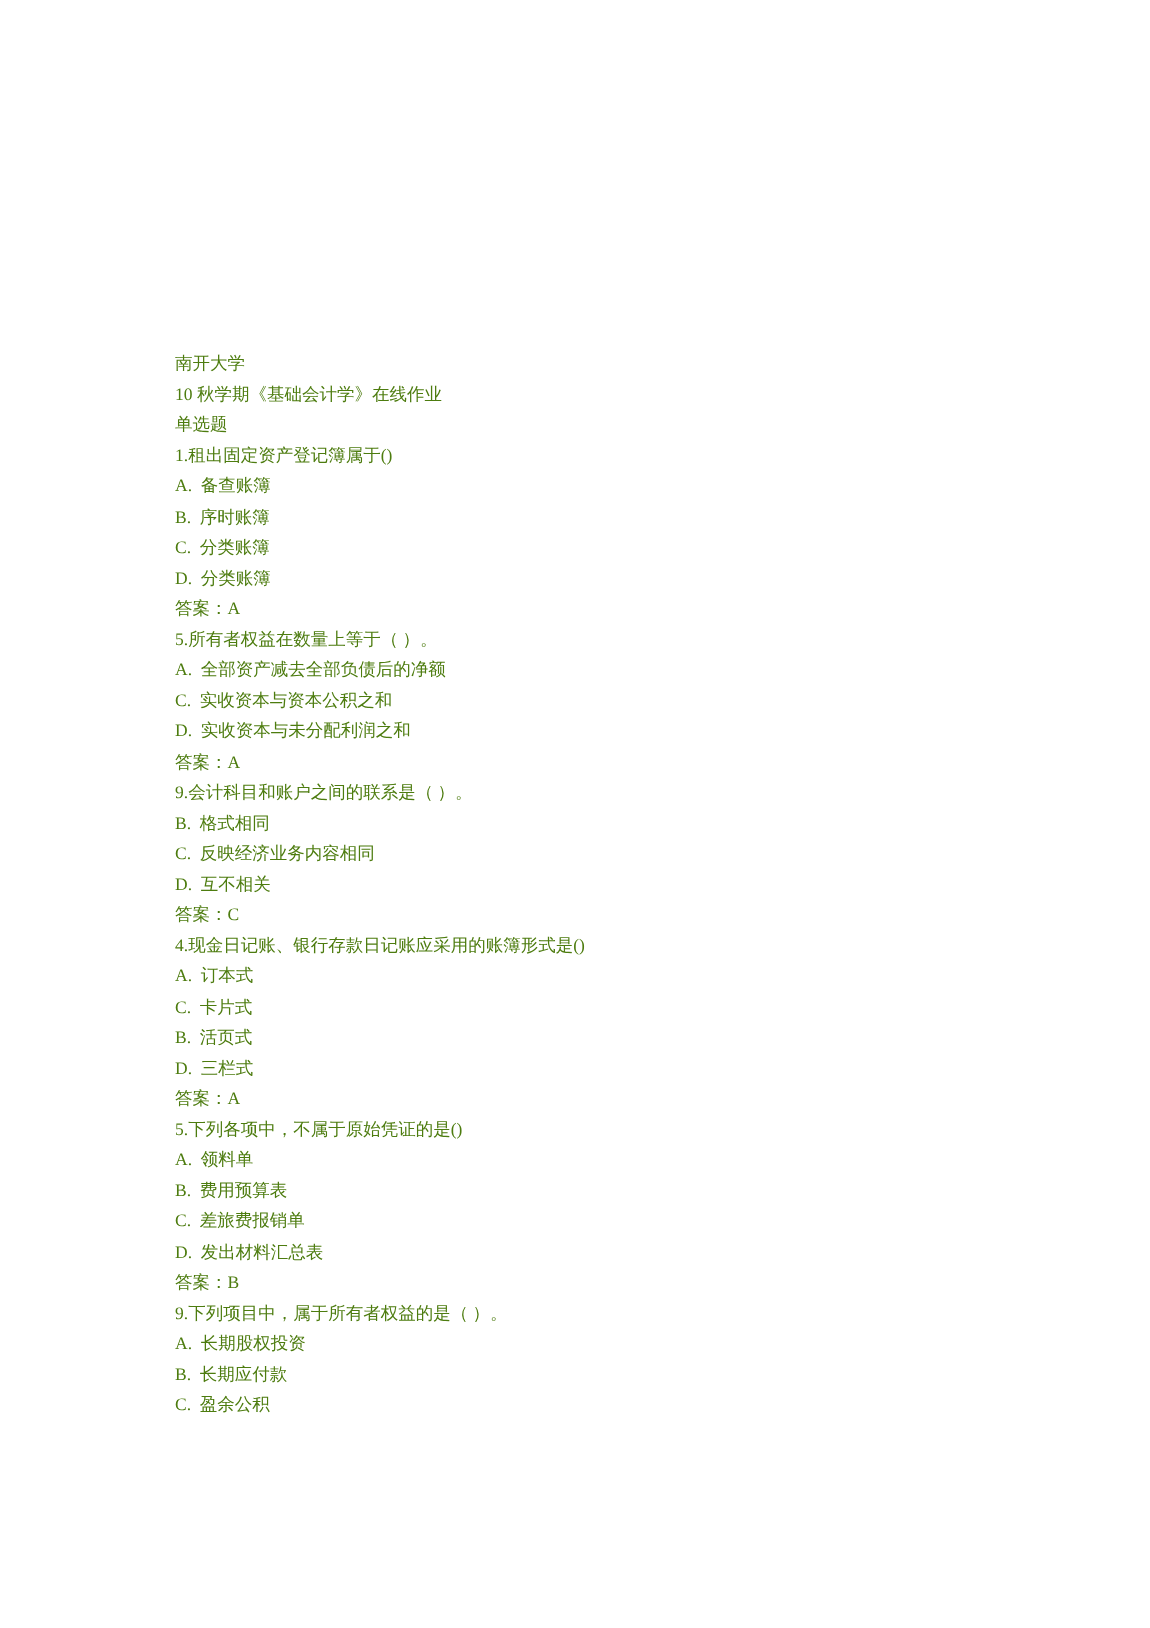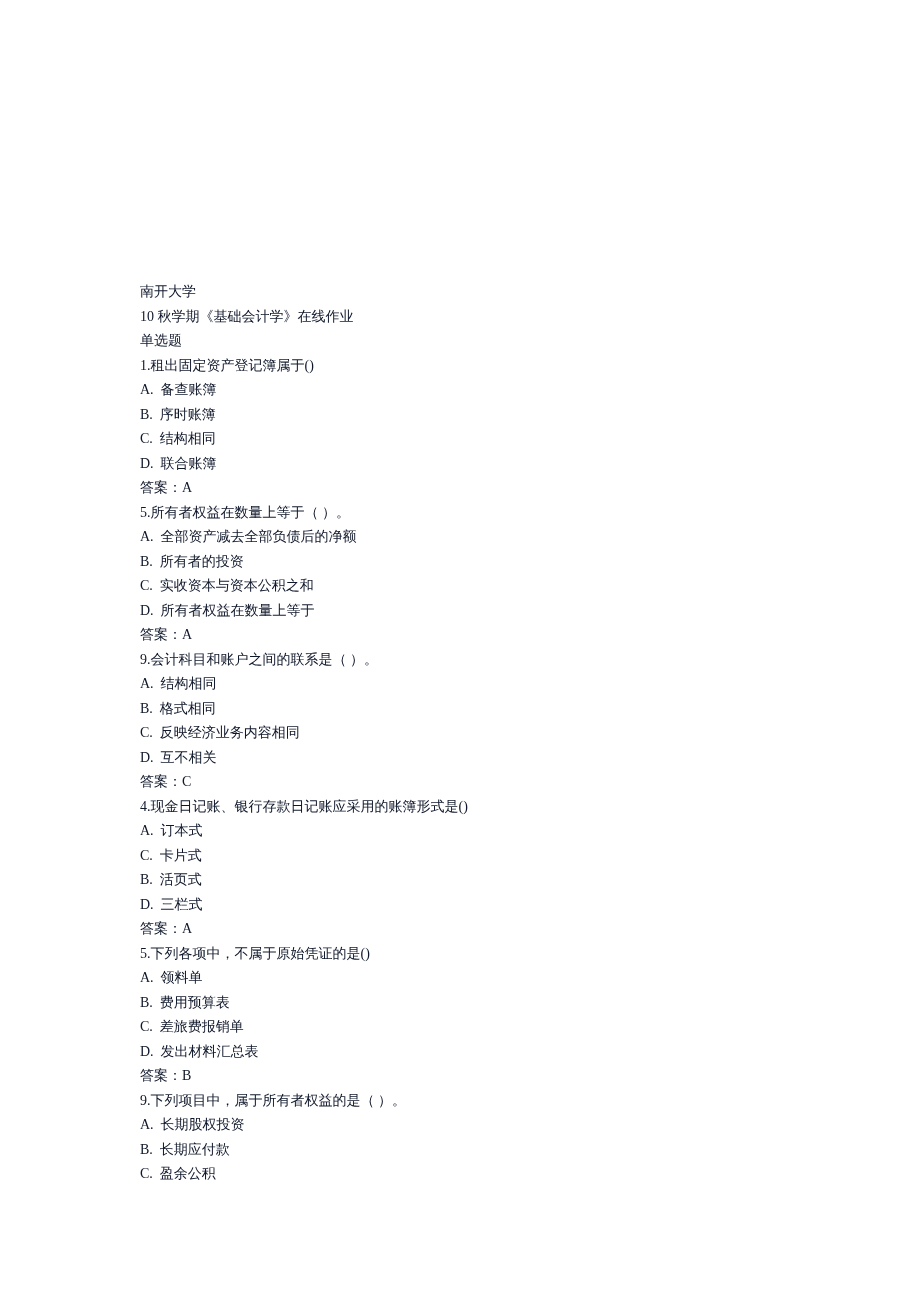--- a/index.html
+++ b/index.html
@@ -7,48 +7,46 @@
       padding: 0;
       background: #ffffff;
       font-family: "SimSun", "宋体", serif;
       width: 920px;
       min-height: 1302px;
     }
     .page {
       padding: 280px 140px 40px 140px;
       font-size: 14px;
       line-height: 1.75;
-      color: #0f172a;
+      color: #4d7c0f;
     }
     .line {
       white-space: pre-wrap;
     }
   </style>
 </head>
 <body>
 
 <div class="page">
   <div class="line">南开大学</div>
   <div class="line">10 秋学期《基础会计学》在线作业</div>
   <div class="line">单选题</div>
   <div id="questions">
       <div class="line">1.租出固定资产登记簿属于()</div>
       <div class="line">A.  备查账簿</div>
       <div class="line">B.  序时账簿</div>
-      <div class="line">C.  结构相同</div>
-      <div class="line">D.  联合账簿</div>
+      <div class="line">C.  分类账簿</div>
+      <div class="line">D.  分类账簿</div>
       <div class="line">答案：A</div>
       <div class="line">5.所有者权益在数量上等于（ ）。</div>
       <div class="line">A.  全部资产减去全部负债后的净额</div>
-      <div class="line">B.  所有者的投资</div>
       <div class="line">C.  实收资本与资本公积之和</div>
-      <div class="line">D.  所有者权益在数量上等于</div>
+      <div class="line">D.  实收资本与未分配利润之和</div>
       <div class="line">答案：A</div>
       <div class="line">9.会计科目和账户之间的联系是（ ）。</div>
-      <div class="line">A.  结构相同</div>
       <div class="line">B.  格式相同</div>
       <div class="line">C.  反映经济业务内容相同</div>
       <div class="line">D.  互不相关</div>
       <div class="line">答案：C</div>
       <div class="line">4.现金日记账、银行存款日记账应采用的账簿形式是()</div>
       <div class="line">A.  订本式</div>
       <div class="line">C.  卡片式</div>
       <div class="line">B.  活页式</div>
       <div class="line">D.  三栏式</div>
       <div class="line">答案：A</div>

